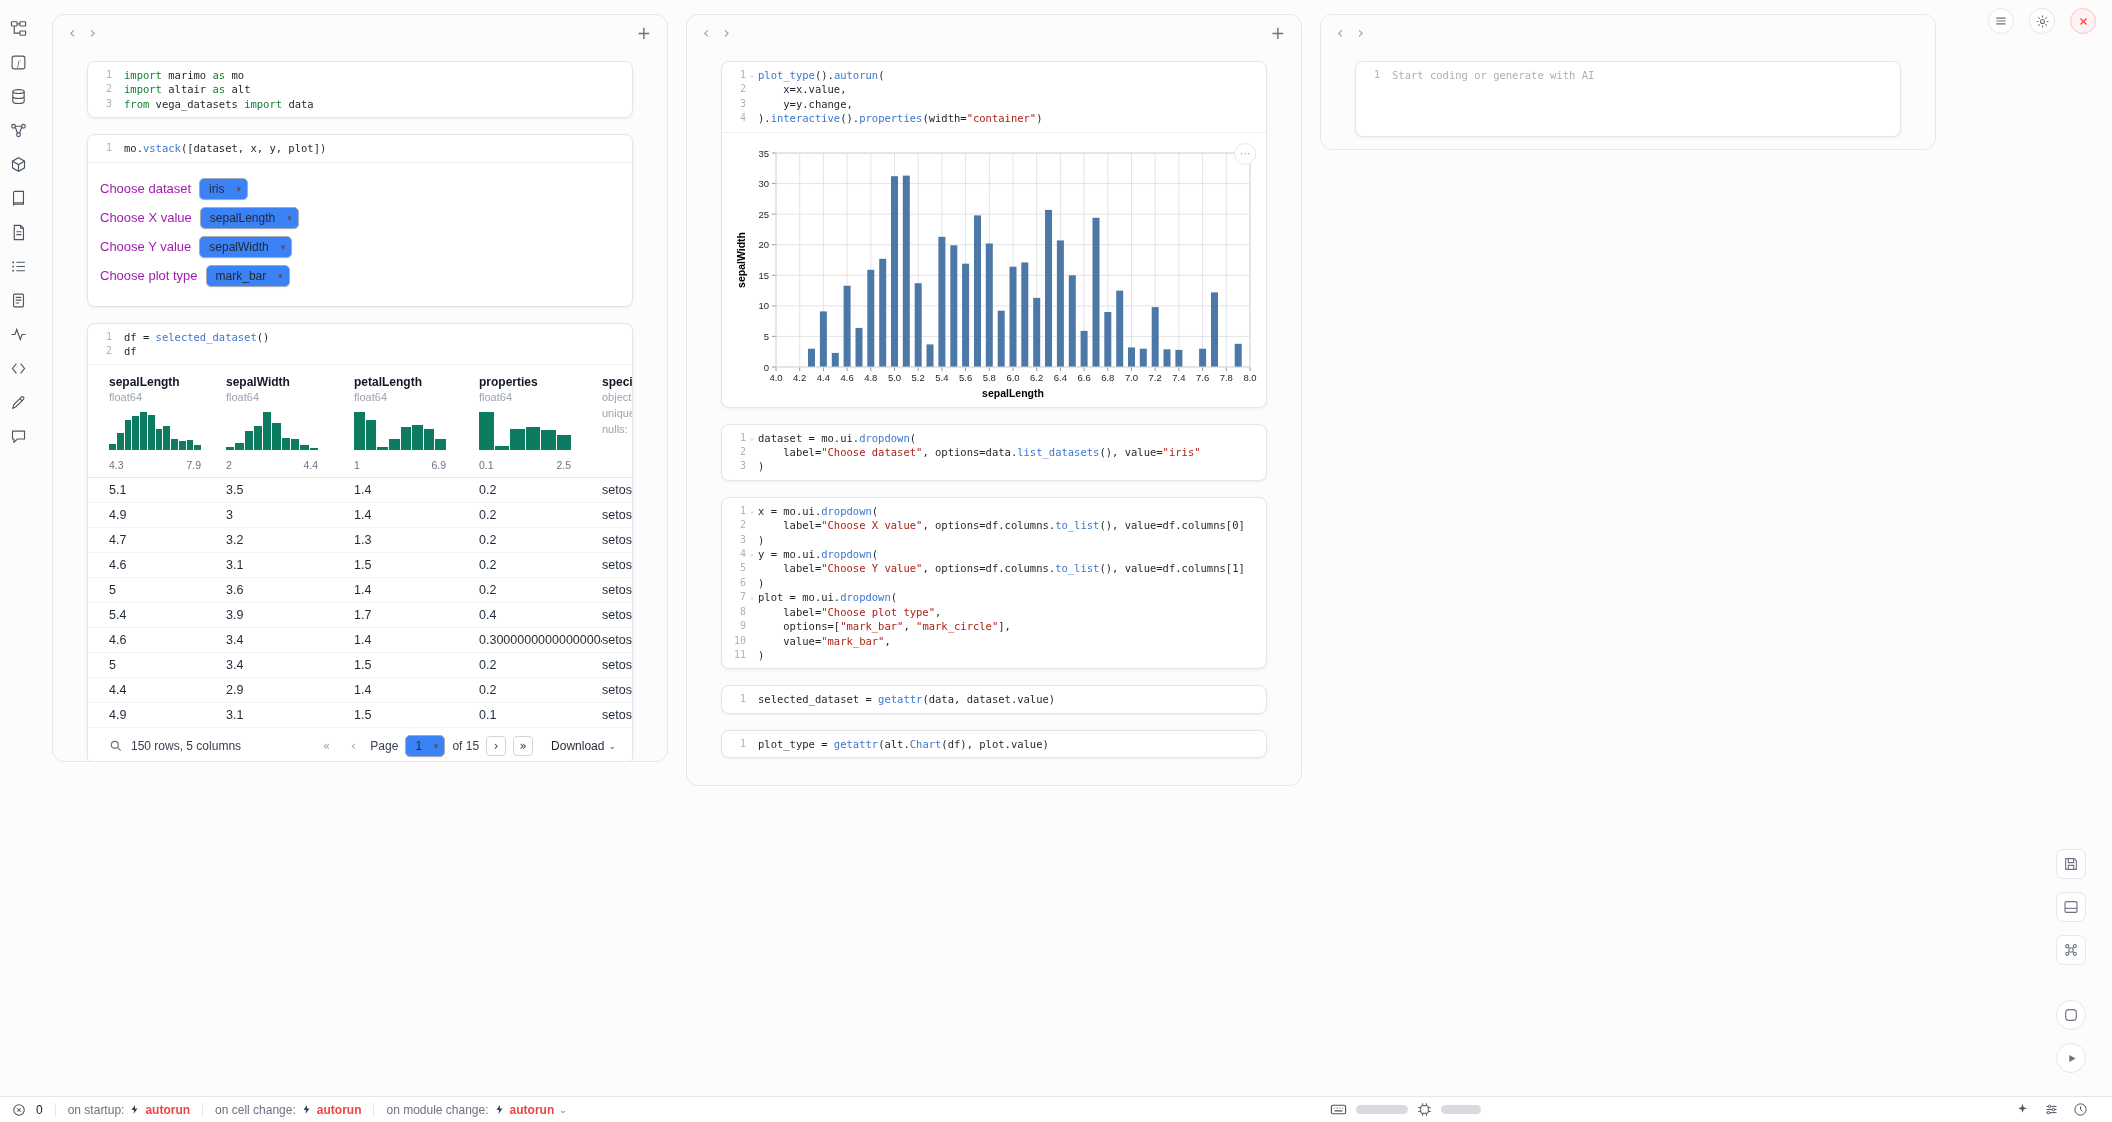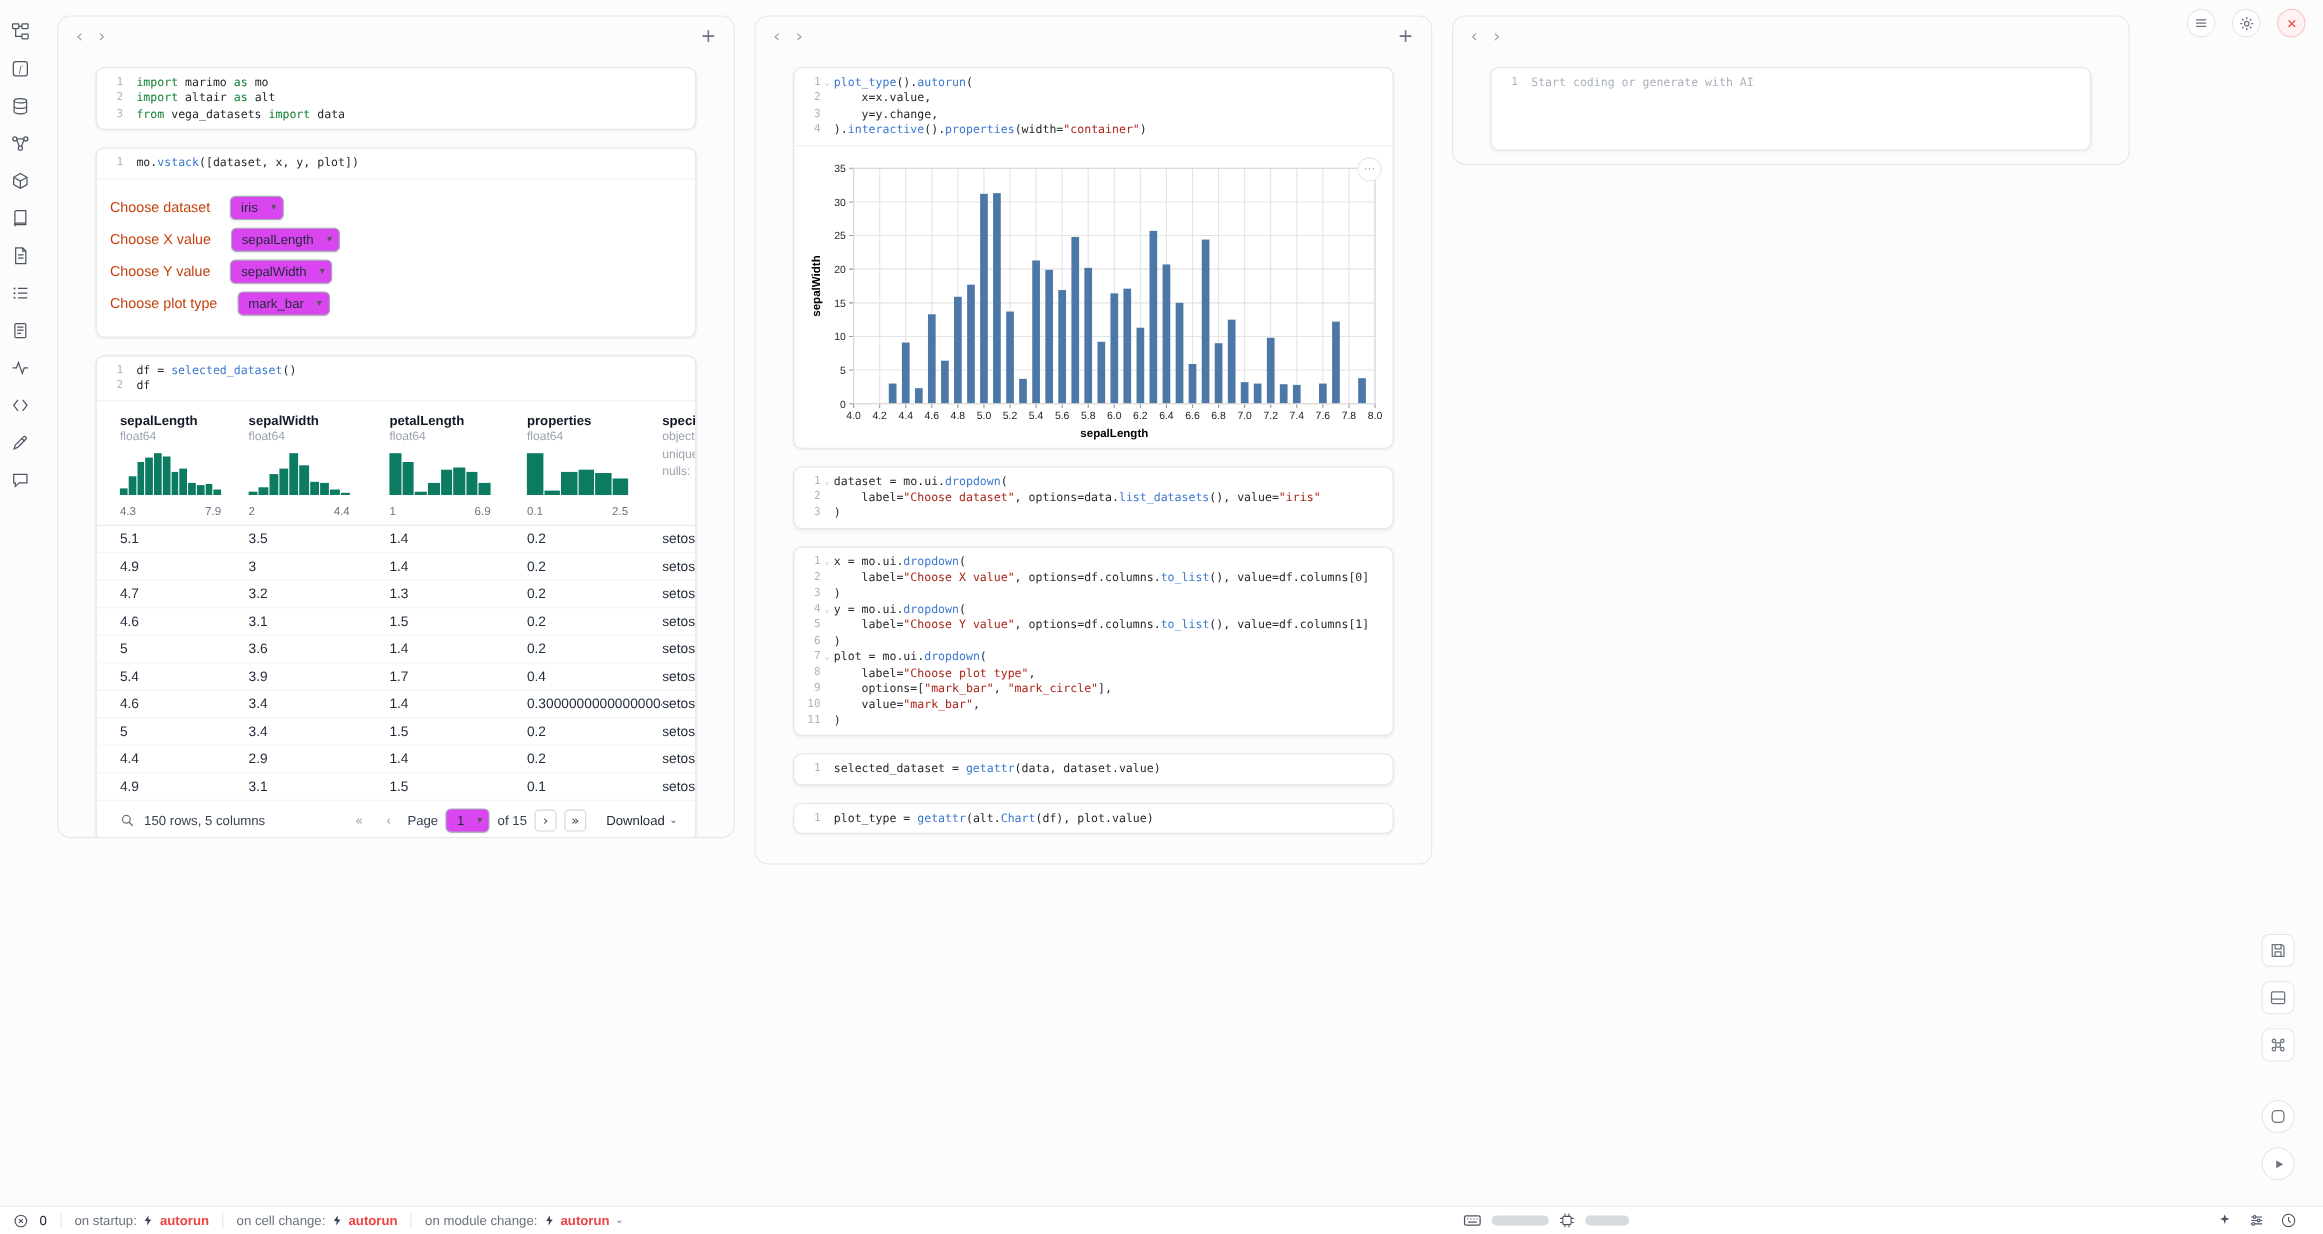--- a/index.html
+++ b/index.html
@@ -27,23 +27,23 @@
   .fold{width:12px;flex:none;text-align:center;color:#c3c7cd;font-size:8px}
   .ct{flex:1;white-space:pre}
   .kw{color:#108030}
   .fn{color:#3b77cf}
   .str{color:#ab2318}
   .placeholder{color:#a9b0ba}
   .plink{cursor:pointer}
   
   .controls{padding:8px 12px 12px}
   .ctrl-row{display:flex;align-items:center;margin:7px 0}
-  .ctrl-label{font-size:13px;color:#c2410c;margin-right:18px;min-width:82px}
+  .ctrl-label{font-size:13px;color:#a21caf;margin-right:8px;min-width:82px}
   .selwrap{position:relative;display:inline-block}
-  .selwrap select{appearance:none;-webkit-appearance:none;border:1px solid #a6abb5;border-radius:5px;background:#d946ef;font:12px "Liberation Sans",sans-serif;color:#1f2937;padding:3px 22px 3px 9px;box-shadow:0 1px 1px rgba(0,0,0,.05);cursor:pointer}
+  .selwrap select{appearance:none;-webkit-appearance:none;border:1px solid #a6abb5;border-radius:5px;background:#3b82f6;font:12px "Liberation Sans",sans-serif;color:#1f2937;padding:3px 22px 3px 9px;box-shadow:0 1px 1px rgba(0,0,0,.05);cursor:pointer}
   .selarrow{position:absolute;right:7px;top:50%;transform:translateY(-50%);color:#555;font-size:9px;pointer-events:none;font-family:"DejaVu Sans",sans-serif}
   
   .tblwrap{overflow:hidden}
   .thead{display:grid;grid-template-columns:117px 128px 125px 123px 150px;padding:10px 0 6px 21px}
   .cname{font-size:12px;font-weight:600;color:#111827;white-space:nowrap}
   .ctype{font-size:11px;color:#9ca3af;margin-top:2px;white-space:nowrap}
   .hist{display:flex;align-items:flex-end;gap:1px;height:40px;width:92px;margin-top:7px}
   .hbar{flex:1;background:var(--teal,#0b7c62)}
   .hrange{display:flex;justify-content:space-between;width:92px;font-size:10.5px;color:#6b7280;margin-top:9px}
   .csum{font-size:11px;color:#9ca3af;margin-top:4px;white-space:nowrap}

